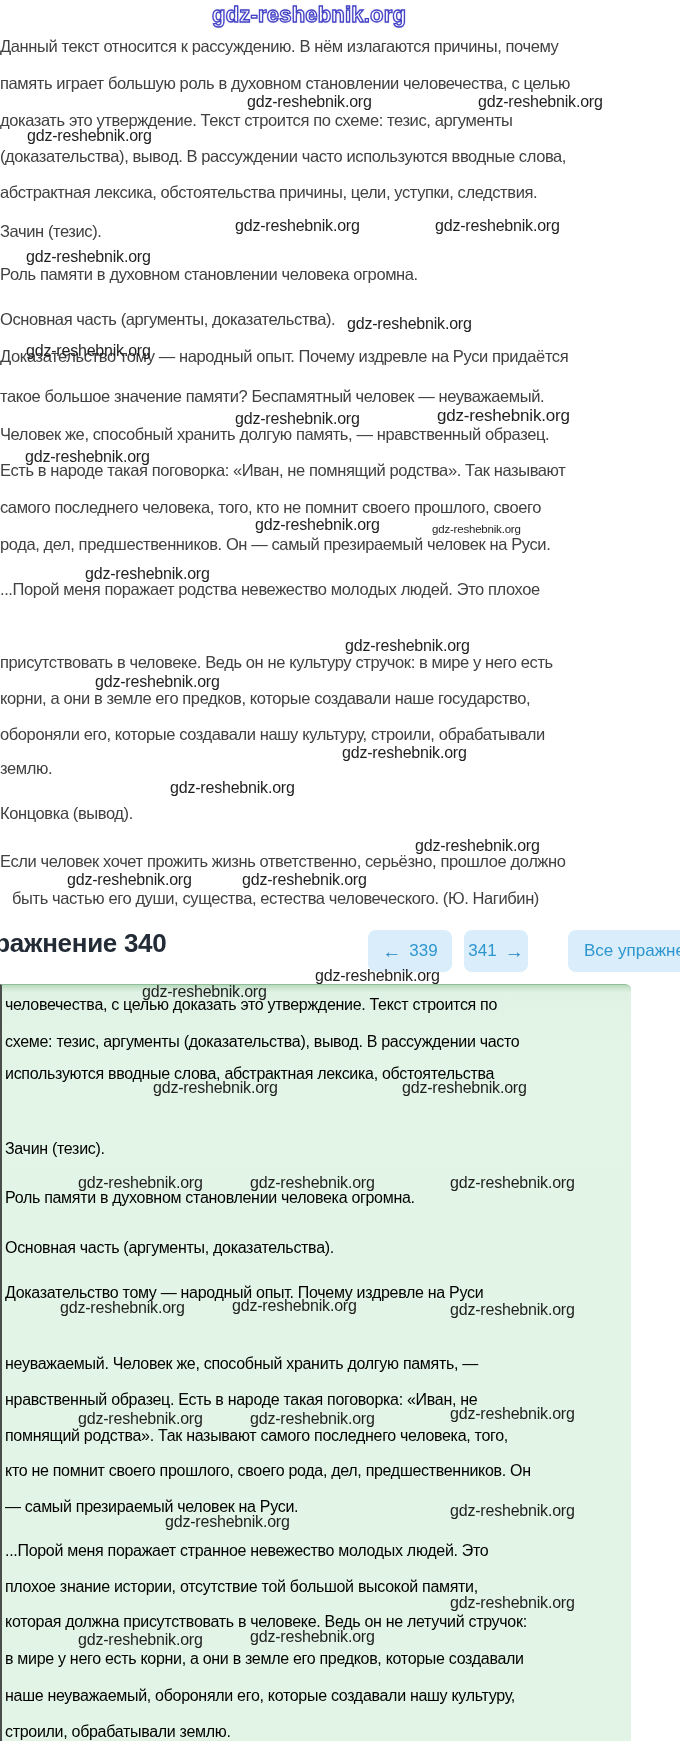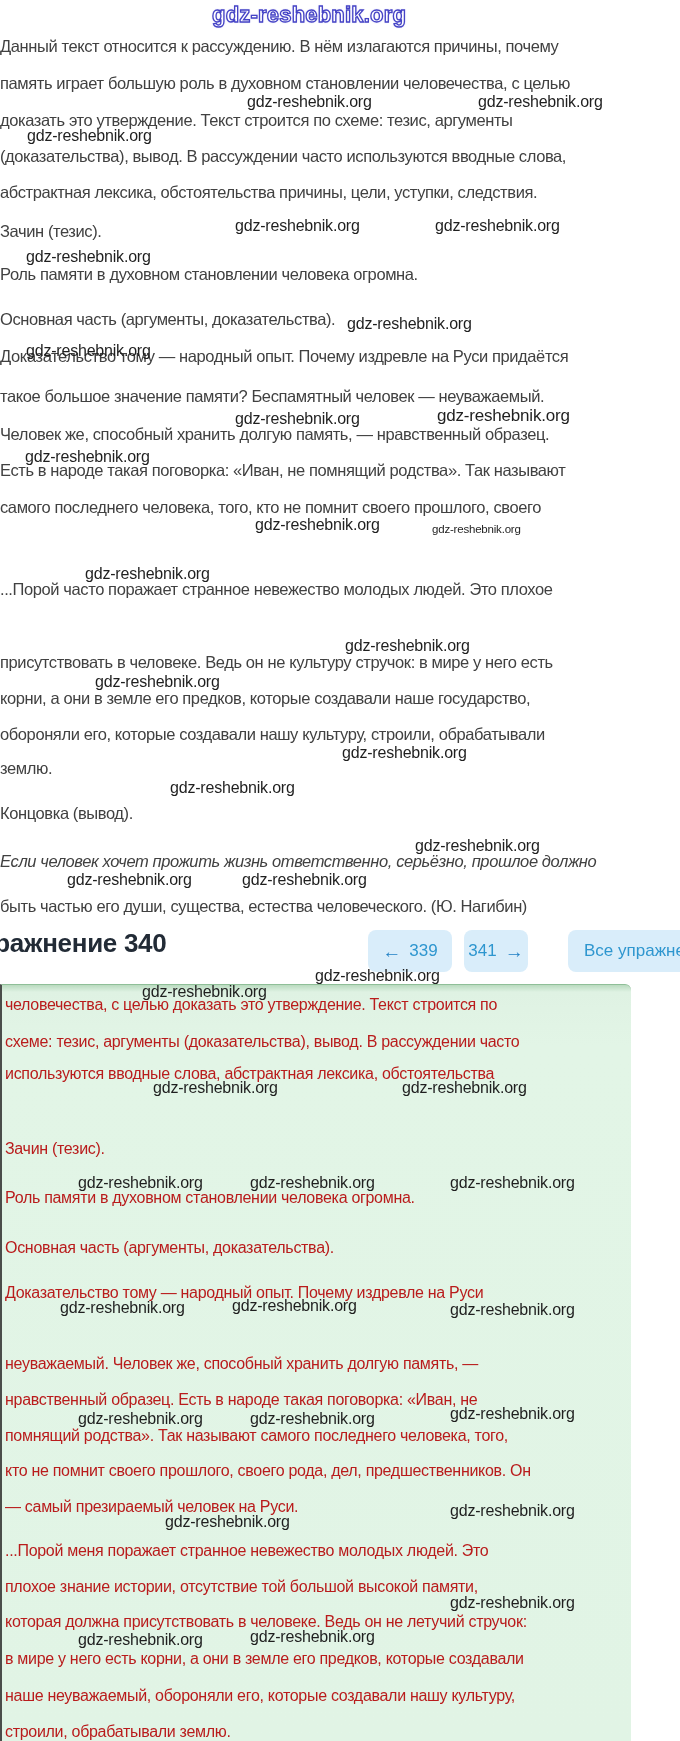--- a/index.html
+++ b/index.html
@@ -15,21 +15,21 @@
     text-shadow:0 0 2px rgba(90,85,215,.6);
     white-space:nowrap;
   }
   
   .lines-layer{position:absolute;left:0;top:0;width:680px;height:1741px;z-index:2;}
   .wm-layer{position:absolute;left:0;top:0;width:680px;height:1741px;z-index:3;}
   .tline{
     position:absolute;white-space:nowrap;line-height:20px;
     font-size:16.5px;letter-spacing:-0.4px;color:#414141;text-align:right;
   }
-  .gline{font-size:16px;color:#b91c1c;letter-spacing:-0.3px;}
+  .gline{font-size:16px;color:#000000;letter-spacing:-0.3px;}
   .wm{
     position:absolute;white-space:nowrap;line-height:18px;
     font-size:16px;color:#1f1f1f;letter-spacing:-0.2px;
   }
   
   .ex-title{
     position:absolute;left:-36px;top:928px;margin:0;z-index:2;
     font-size:26px;font-weight:700;color:#222b36;letter-spacing:-0.3px;
     white-space:nowrap;
   }
@@ -70,28 +70,29 @@
       <div class="tline" style="top: 146px; left: 0px;">(доказательства), вывод. В рассуждении часто используются вводные слова,</div>
       <div class="tline" style="top: 182px; left: 0px;">абстрактная лексика, обстоятельства причины, цели, уступки, следствия.</div>
       <div class="tline" style="top: 221px; left: 0px;">Зачин (тезис).</div>
       <div class="tline" style="top: 264px; left: 0px;">Роль памяти в духовном становлении человека огромна.</div>
       <div class="tline" style="top: 309px; left: 0px;">Основная часть (аргументы, доказательства).</div>
       <div class="tline" style="top: 346px; left: 0px;">Доказательство тому — народный опыт. Почему издревле на Руси придаётся</div>
       <div class="tline" style="top: 386px; left: 0px;">такое большое значение памяти? Беспамятный человек — неуважаемый.</div>
       <div class="tline" style="top: 424px; left: 0px;">Человек же, способный хранить долгую память, — нравственный образец.</div>
       <div class="tline" style="top: 460px; left: 0px;">Есть в народе такая поговорка: «Иван, не помнящий родства». Так называют</div>
       <div class="tline" style="top: 497px; left: 0px;">самого последнего человека, того, кто не помнит своего прошлого, своего</div>
-      <div class="tline" style="top: 579px; left: 0px;">...Порой часто поражает странное невежество молодых людей. Это плохое</div>
+      <div class="tline" style="top: 534px; left: 0px;">рода, дел, предшественников. Он — самый презираемый человек на Руси.</div>
+      <div class="tline" style="top: 579px; left: 0px;">...Порой меня поражает родства невежество молодых людей. Это плохое</div>
       <div class="tline" style="top: 652px; left: 0px;">присутствовать в человеке. Ведь он не культуру стручок: в мире у него есть</div>
       <div class="tline" style="top: 688px; left: 0px;">корни, а они в земле его предков, которые создавали наше государство,</div>
       <div class="tline" style="top: 724px; left: 0px;">обороняли его, которые создавали нашу культуру, строили, обрабатывали</div>
       <div class="tline" style="top: 758px; left: 0px;">землю.</div>
       <div class="tline" style="top: 803px; left: 0px;">Концовка (вывод).</div>
-      <div class="tline" style="top: 851px; left: 0px; font-style: italic;">Если человек хочет прожить жизнь ответственно, серьёзно, прошлое должно</div>
-      <div class="tline" style="top: 888px; left: 0px; margin-top: 8px;">быть частью его души, существа, естества человеческого. (Ю. Нагибин)</div>
+      <div class="tline" style="top: 851px; left: 0px;">Если человек хочет прожить жизнь ответственно, серьёзно, прошлое должно</div>
+      <div class="tline" style="top: 888px; left: 12px;">быть частью его души, существа, естества человеческого. (Ю. Нагибин)</div>
     </div>
   <div class="lines-layer" id="task-lines">
       <div class="tline gline" style="top: 995px; left: 5px;">человечества, с целью доказать это утверждение. Текст строится по</div>
       <div class="tline gline" style="top: 1032px; left: 5px;">схеме: тезис, аргументы (доказательства), вывод. В рассуждении часто</div>
       <div class="tline gline" style="top: 1064px; left: 5px;">используются вводные слова, абстрактная лексика, обстоятельства</div>
       <div class="tline gline" style="top: 1139px; left: 5px;">Зачин (тезис).</div>
       <div class="tline gline" style="top: 1188px; left: 5px;">Роль памяти в духовном становлении человека огромна.</div>
       <div class="tline gline" style="top: 1238px; left: 5px;">Основная часть (аргументы, доказательства).</div>
       <div class="tline gline" style="top: 1283px; left: 5px;">Доказательство тому — народный опыт. Почему издревле на Руси</div>
       <div class="tline gline" style="top: 1354px; left: 5px;">неуважаемый. Человек же, способный хранить долгую память, —</div>

